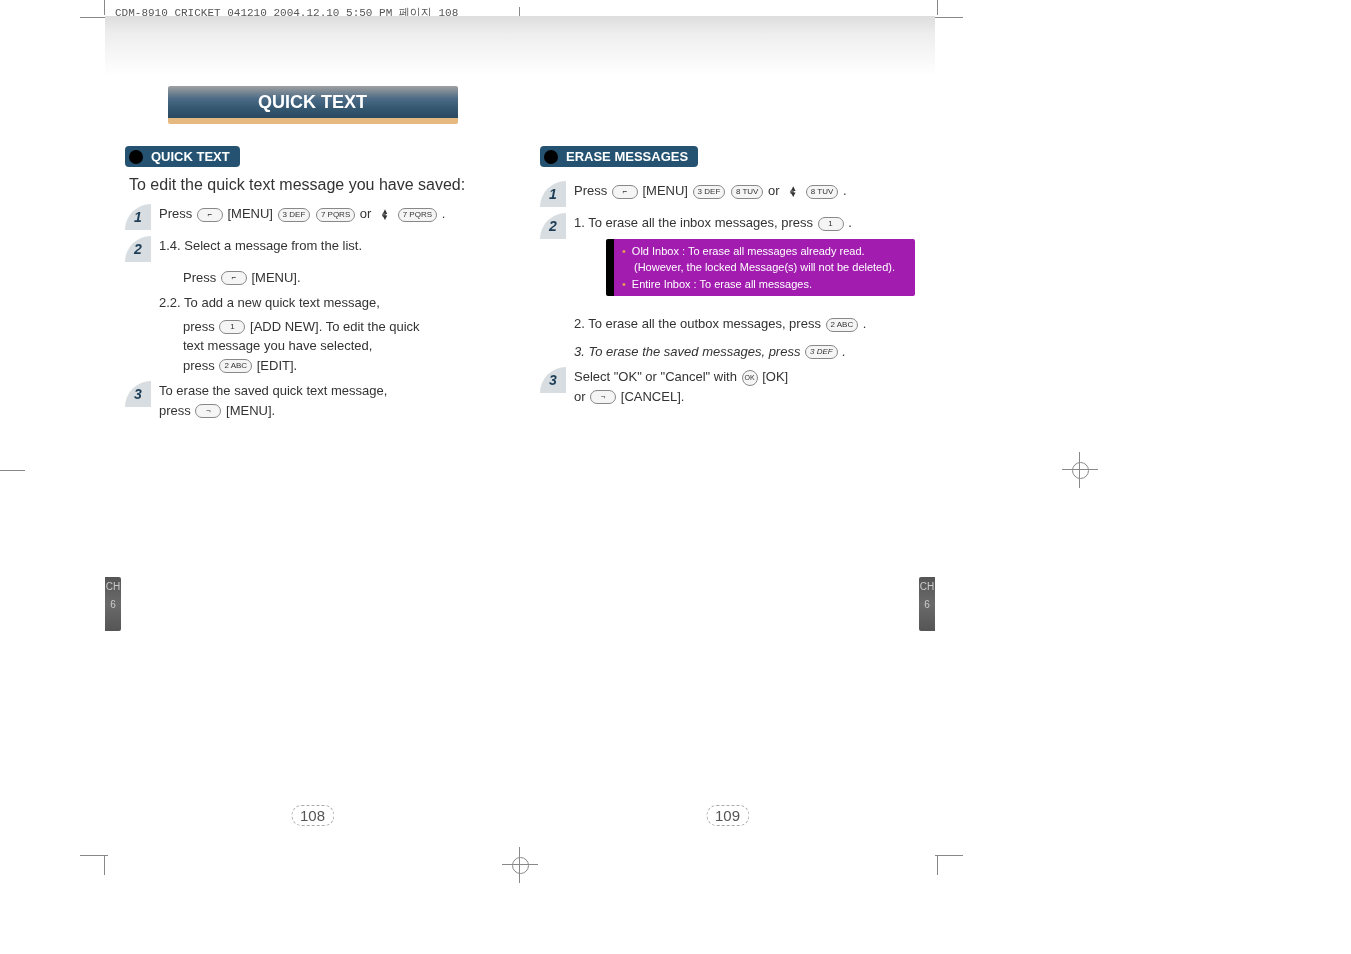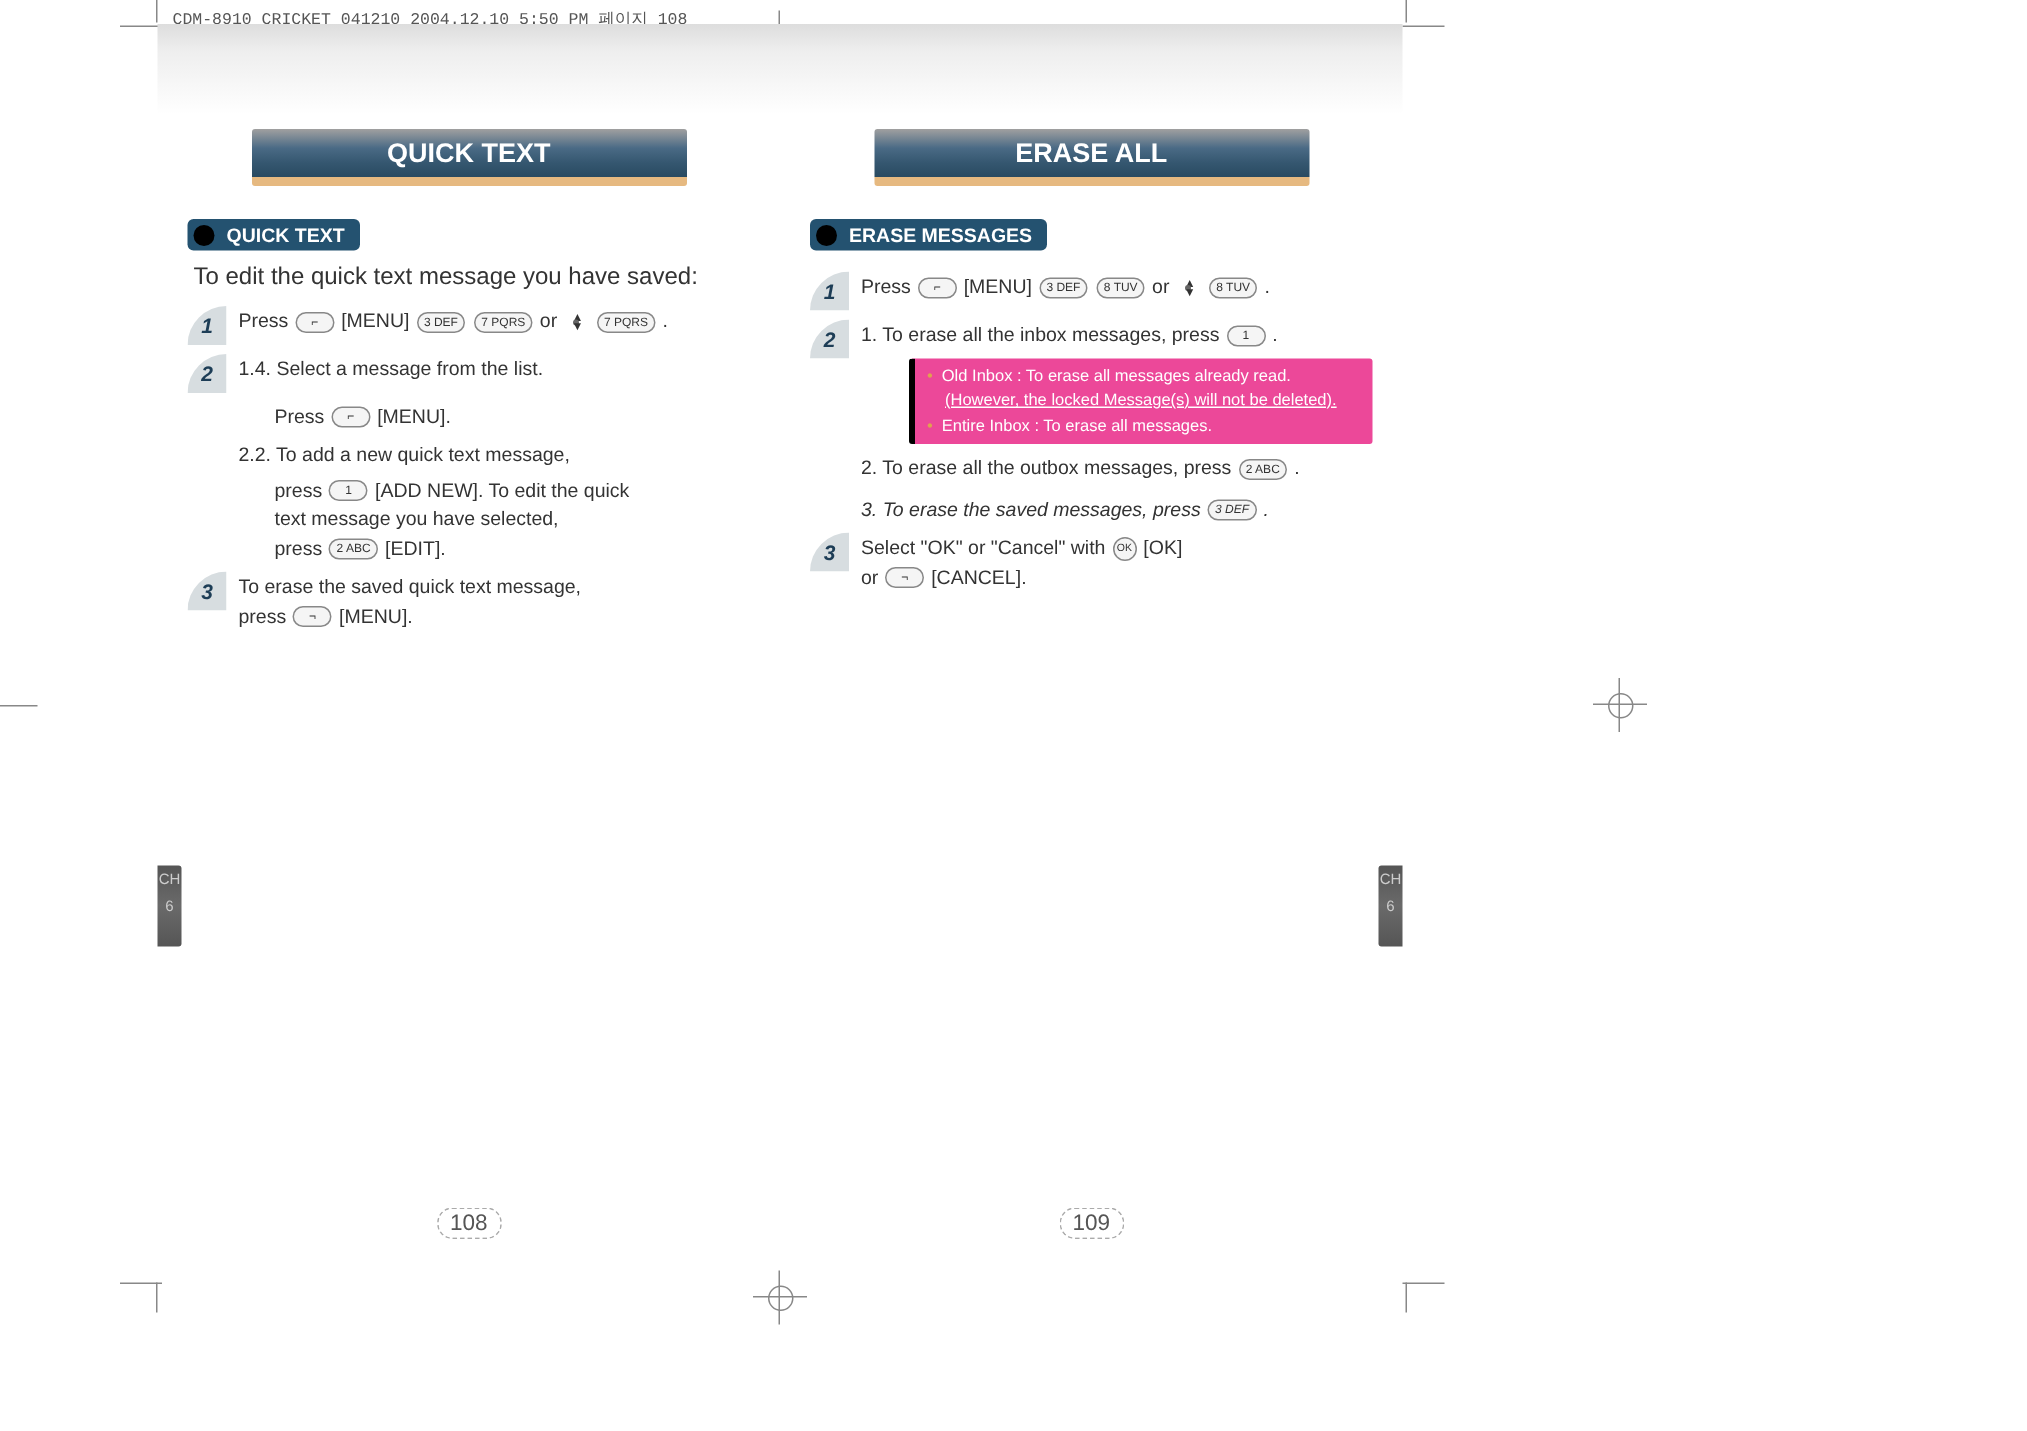--- a/index.html
+++ b/index.html
@@ -153,26 +153,26 @@
   .nav-cluster span {
     position: absolute;
     font-size: 8px;
   }
   .nav-cluster .up { left: 4px; top: -2px; }
   .nav-cluster .down { left: 4px; bottom: -2px; }
   .nav-cluster .dot {
     position:absolute; left:5px; top:5px; width:4px; height:4px; border-radius:50%; background:#666;
   }
   .note-box {
-    background: #ec4899;
+    background: #a21caf;
     color: #fff;
-    border-left: 4px solid #000000;
+    border-left: 8px solid #000000;
     border-radius: 2px;
     padding: 4px 8px;
-    margin: 6px 0 6px 32px;
+    margin: 6px 0 18px 32px;
     font-size: 11px;
     line-height: 1.5;
   }
   .note-box .bullet { display:flex; }
   .note-box .bullet::before {
     content: "•";
     color: #e0a050;
     margin-right: 6px;
   }
   .ch-tab {
@@ -347,32 +347,20 @@
       </div>
 
     </div>
 
     <div class="page-number">108</div>
   </div>
 
   <div class="page">
     <div class="top-strip"></div>
 
-    <div class="title-bar">
-      <table class="title-bar-table">
-          <tbody>
-        <tr>
-              <td class="grad">ERASE ALL</td>
-            </tr>
-        <tr>
-              <td class="tiny-strip"></td>
-            </tr>
-      </tbody>
-        </table>
-    </div>
 
     <div class="content">
       <span class="pill">ERASE MESSAGES</span>
 
       
       <div class="step" style="margin-top:14px;">
         <div class="badge">
           <svg width="26" height="26" viewBox="0 0 26 26">
               <path d="M0 26 A26 26 0 0 1 26 0 L26 26 Z" fill="#d7dde0"></path>
             </svg>
@@ -401,21 +389,21 @@
         </div>
         <div class="body">
           <span>1. To erase all the inbox messages, press</span>
           <span class="key">1</span>
           <span>.</span>
 
           <div class="note-box">
             <div class="bullet">
                 <span>Old Inbox : To erase all messages already read.</span>
               </div>
-            <div style="padding-left:12px;text-decoration:underline;"><span>(However, the locked Message(s) will not be deleted).</span></div>
+            <div style="padding-left:12px;"><span>(However, the locked Message(s) will not be deleted).</span></div>
             <div class="bullet">
                 <span>Entire Inbox : To erase all messages.</span>
               </div>
           </div>
 
           <div>
             <span>2. To erase all the outbox messages, press </span>
             <span class="key">2 ABC</span>
             <span>.</span>
           </div>

